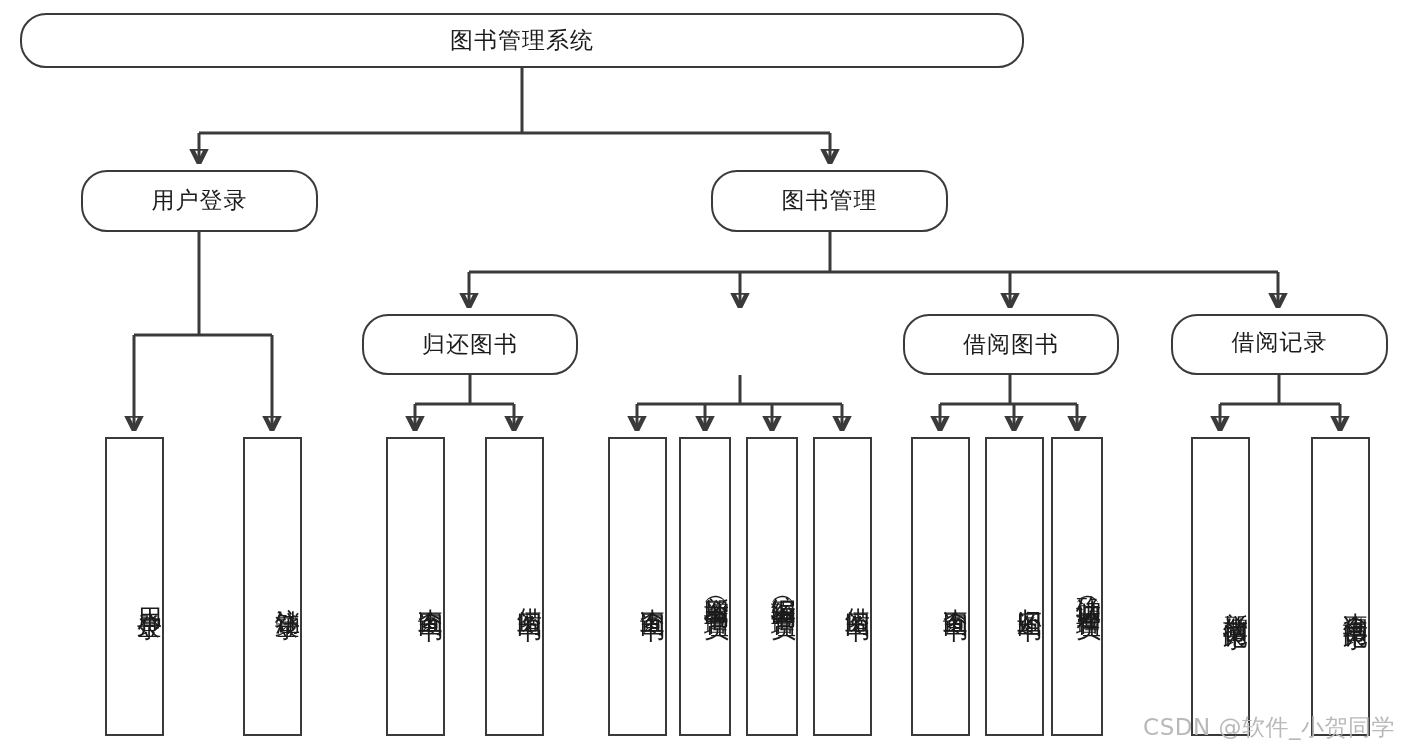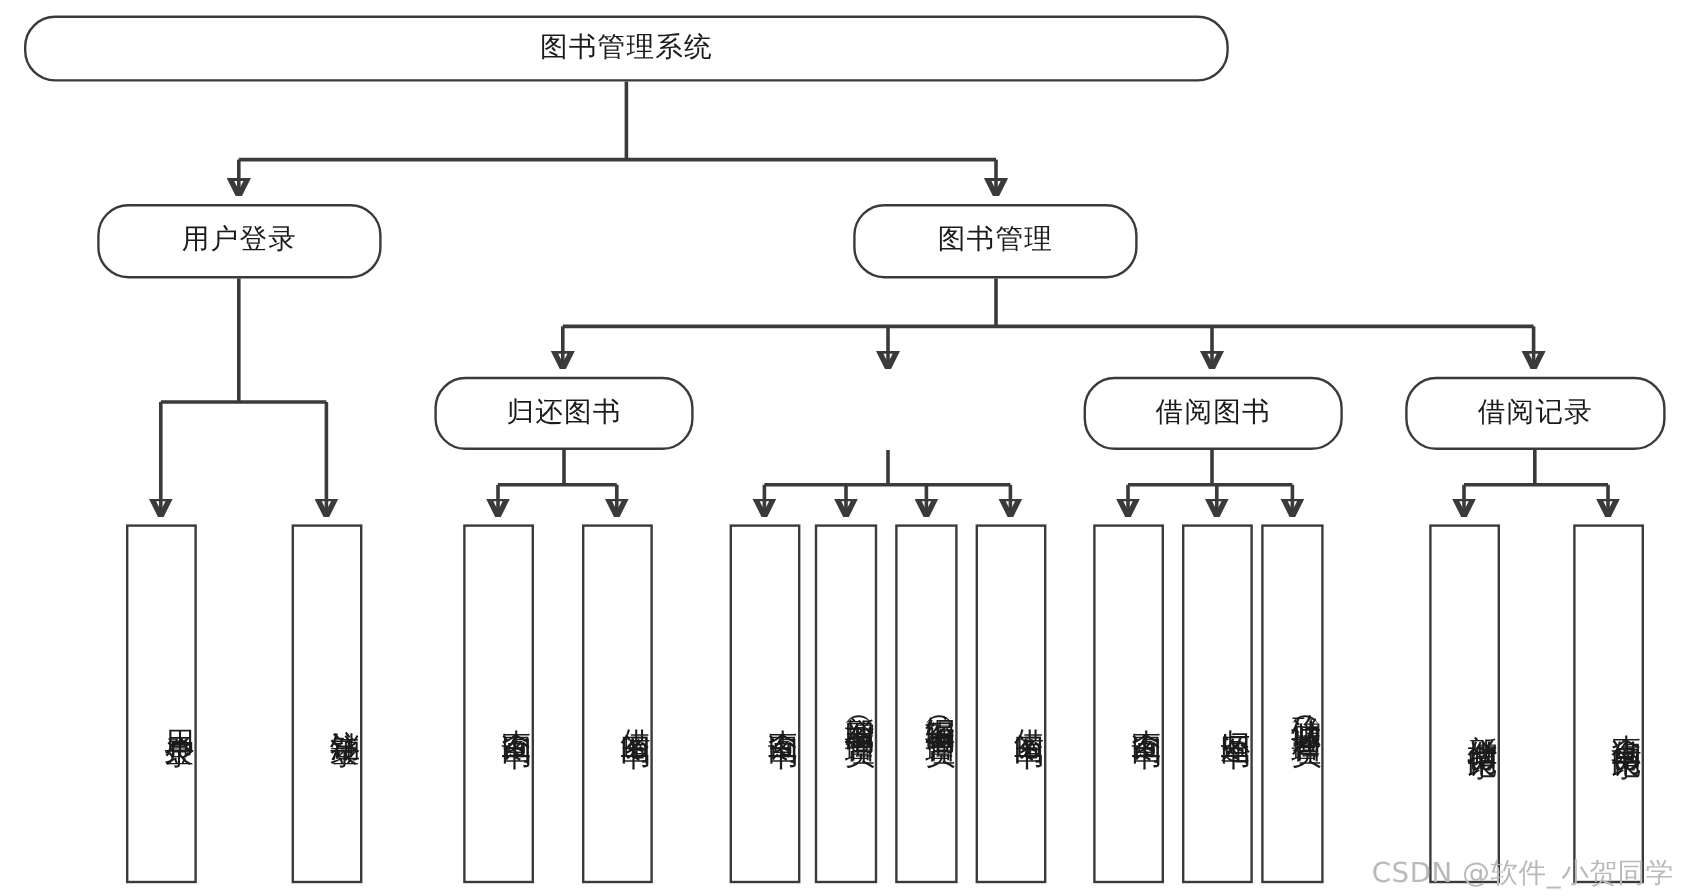--- a/index.html
+++ b/index.html
@@ -143,21 +143,21 @@
   <div class="node node-h" style="left:711px;top:170px;width:237px;height:62px;text-align:center;">
     <span class="hlabel">图书管理</span>
   </div>
 
   <div class="node node-h" style="left:362px;top:314px;width:216px;height:61px;">
     <span class="hlabel">归还图书</span>
   </div>
   <div class="node node-h" style="left:903px;top:314px;width:216px;height:61px;">
     <span class="hlabel">借阅图书</span>
   </div>
-  <div class="node node-h" style="left:1171px;top:314px;width:217px;height:61px;">
+  <div class="node node-h" style="left:1171px;top:314px;width:217px;height:61px;font-family:Liberation Mono, monospace;">
     <span class="hlabel">借阅记录</span>
   </div>
 
   <div class="node node-v" style="left:105px;top:437px;width:59px;height:299px;">
     <span class="vlabel">用户登录</span>
   </div>
   <div class="node node-v" style="left:243px;top:437px;width:59px;height:299px;">
     <span class="vlabel">注销登录</span>
   </div>
   <div class="node node-v" style="left:386px;top:437px;width:59px;height:299px;">

